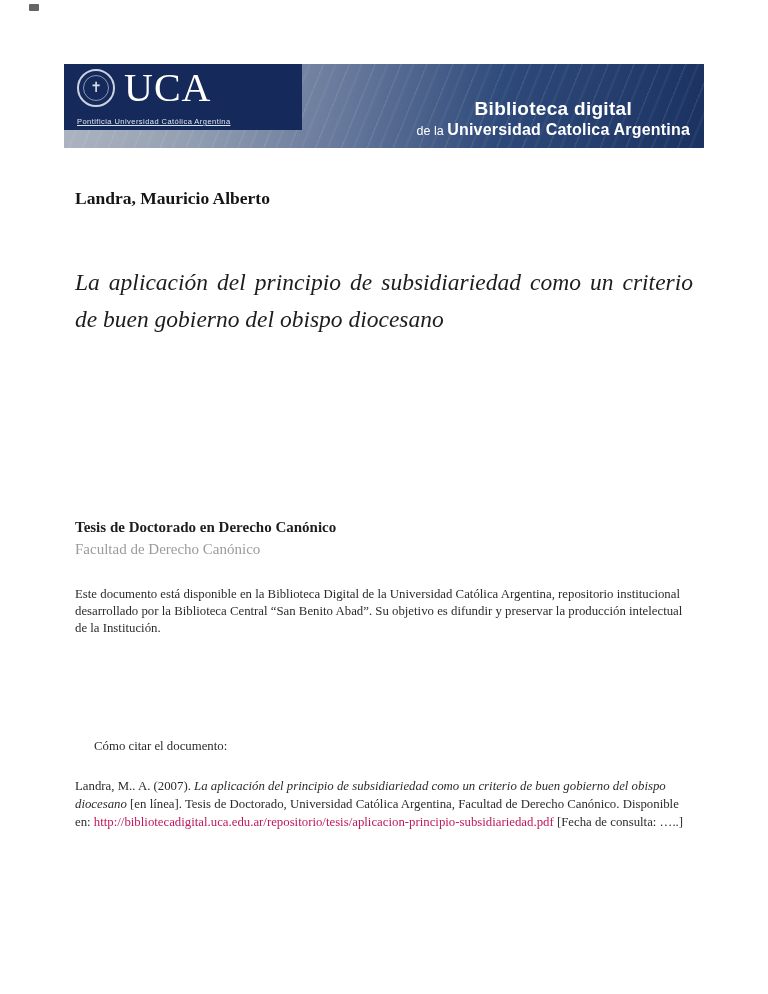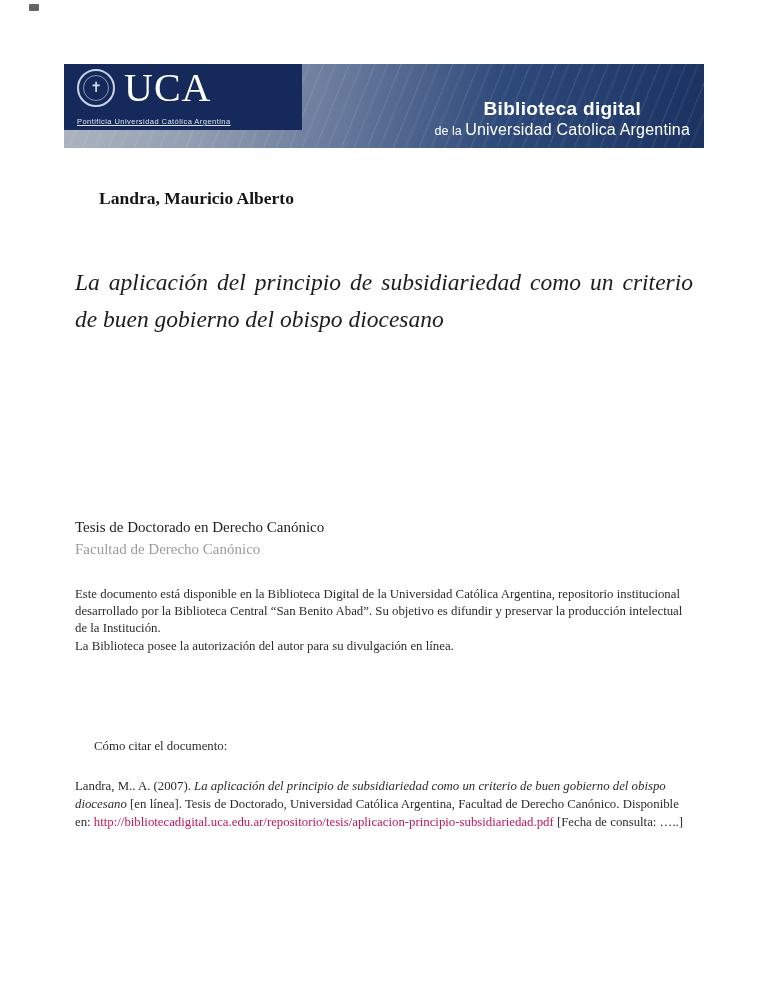--- a/index.html
+++ b/index.html
@@ -54,34 +54,34 @@
     font-size:7.5px; letter-spacing:0.45px; white-space:nowrap;text-decoration:underline;
   }
   .banner-text {
     position:absolute; right:14px; bottom:9px; z-index:2;
     text-align:right; color:#ffffff;
     font-family:"Liberation Sans", sans-serif;
   }
   .banner-title { font-size:19px; font-weight:bold; letter-spacing:0.3px;text-align:center; }
   .banner-sub { font-size:16px; margin-top:1px; }
   .banner-sub .prefix { font-size:12.5px; font-weight:normal; }
-  .banner-sub .main { font-weight:normal; letter-spacing:0.2px; }
+  .banner-sub .main { font-weight:bold; letter-spacing:0.2px; }
   
   .author {
     position:absolute; left:75px; top:188px;
-    font-size:17.5px; font-weight:bold; color:#151515;margin-left:24px;
+    font-size:17.5px; font-weight:bold; color:#151515;
   }
   .doc-title {
     position:absolute; left:75px; top:264px; width:618px;
     font-size:23.5px; font-style:italic; color:#1d1d1d;
     line-height:1.58; text-align:justify;
   }
   .degree {
     position:absolute; left:75px; top:519px;
-    font-size:15px; font-weight:normal; color:#1d1d1d;
+    font-size:15px; font-weight:bold; color:#1d1d1d;
   }
   .faculty {
     position:absolute; left:75px; top:541px;
     font-size:15px; font-weight:normal; color:#9b9b9d;
   }
   .availability {
     position:absolute; left:75px; top:586px; width:618px;
     font-size:12.8px; line-height:1.33; color:#2c2c2c;
   }
   .availability .line2 { margin-top:1px; }
@@ -123,21 +123,20 @@
 
   <div class="author">Landra, Mauricio Alberto</div>
 
   <div class="doc-title">La aplicación del principio de subsidiariedad como un criterio de buen gobierno del obispo diocesano</div>
 
   <div class="degree">Tesis de Doctorado en Derecho Canónico</div>
   <div class="faculty">Facultad de Derecho Canónico</div>
 
   <div class="availability">
     <div class="line1">Este documento está disponible en la Biblioteca Digital de la Universidad Católica Argentina, repositorio institucional desarrollado por la Biblioteca Central “San Benito Abad”. Su objetivo es difundir y preservar la producción intelectual de la Institución.</div>
-    <div class="line2">La Biblioteca posee la autorización del autor para su divulgación en línea.</div>
   </div>
 
   <div class="cite-label">Cómo citar el documento:</div>
   <div class="citation">
     <span>Landra, M.. A. (2007). </span><span class="italic">La aplicación del principio de subsidiariedad como un criterio de buen gobierno del obispo diocesano</span><span> [en línea]. Tesis de Doctorado, Universidad Católica Argentina, Facultad de Derecho Canónico. Disponible en: </span><span class="url">http://bibliotecadigital.uca.edu.ar/repositorio/tesis/aplicacion-principio-subsidiariedad.pdf</span><span>  [Fecha de consulta: …..]</span>
   </div>
 
 </div>
 
 </body></html>

